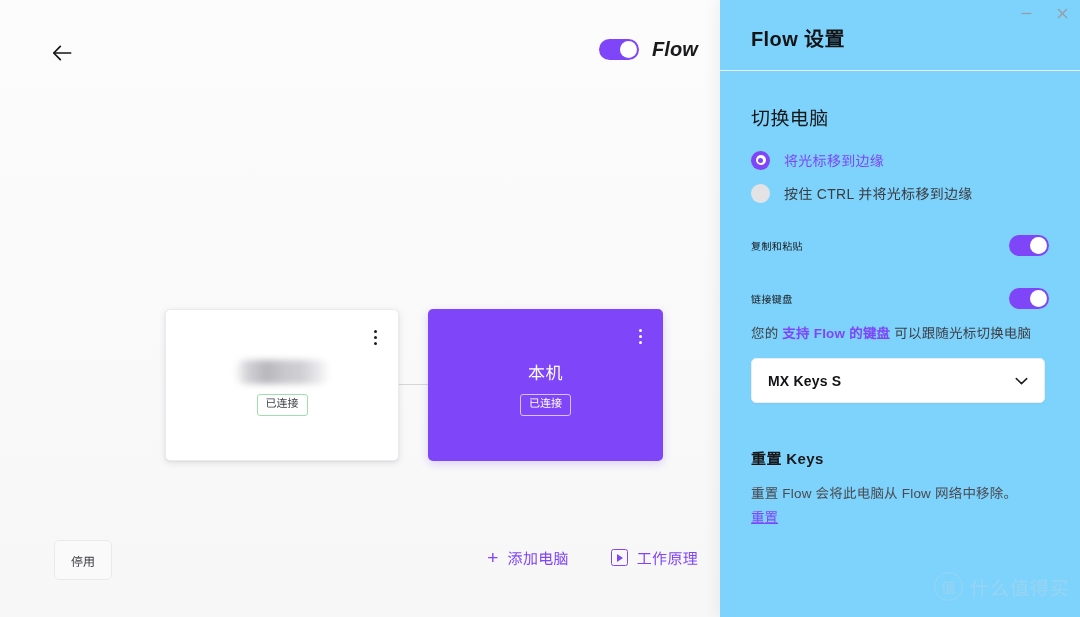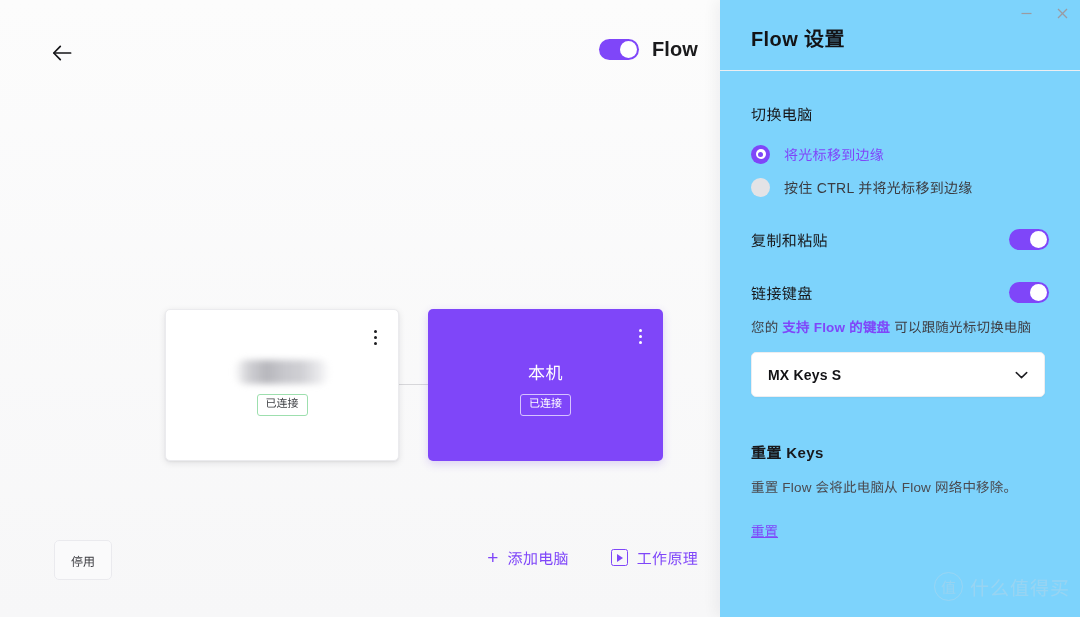--- a/index.html
+++ b/index.html
@@ -103,20 +103,21 @@
     height: 17px;
     top: 2px;
     left: 21px;
   }
 
   .flow-label {
     font-size: 20px;
     font-weight: 700;
     color: #1a1a1c;
     letter-spacing: 0.1px;
+    font-style: italic;
   }
 
   .more-settings {
     display: flex;
     align-items: center;
     gap: 12px;
     cursor: pointer;
   }
   .more-settings-label {
     font-size: 19px;
@@ -360,21 +361,21 @@
     position: absolute;
     top: 71px;
     left: 0;
     width: 360px;
     height: 546px;
     box-sizing: border-box;
     padding: 32px 31px 0 31px;
   }
 
   .section-heading {
-    font-size: 15px;
+    font-size: 19px;
     color: #18181b;
     letter-spacing: 0.4px;
   }
 
   .radio-group { margin-top: 20px; }
   .radio-row {
     display: flex;
     align-items: center;
     gap: 14px;
     margin-bottom: 13px;
@@ -414,21 +415,21 @@
   }
   .radio-label { font-size: 14px; color: #3b3b40; letter-spacing: 0.3px; }
   .radio-label.active { color: #7f46f9; }
 
   .toggle-row {
     display: flex;
     align-items: center;
     justify-content: space-between;
     margin-top: 32px;
   }
-  .toggle-label { font-size: 15px; color: #18181b; letter-spacing: 0.4px; }
+  .toggle-label { font-size: 10px; color: #18181b; letter-spacing: 0.4px; }
 
   .helper-text {
     margin-top: 16px;
     font-size: 13.5px;
     color: #3e3e44;
     letter-spacing: 0.2px;
     line-height: 1.35;
   }
   .helper-link {
     color: #7f46f9;
@@ -452,21 +453,21 @@
     cursor: pointer;
     box-shadow: 0 1px 2px rgba(25,25,35,0.035);
   }
   .select-value { font-size: 14px; font-weight: 700; color: #121215; letter-spacing: 0.2px; }
 
   .reset-section { margin-top: 44px; }
   .reset-title { font-size: 15px; font-weight: 700; color: #18181b; letter-spacing: 0.4px; }
   .reset-desc { margin-top: 14px; font-size: 13.5px; color: #4a4a50; letter-spacing: 0.2px; }
   .reset-link {
     display: inline-block;
-    margin-top: 24px;
+    margin-top: 4px;
     font-size: 13.5px;
     color: #7f46f9;
     text-decoration: underline;
     cursor: pointer;
     text-align: center;
   }
 
   
   .watermark {
     position: absolute;

